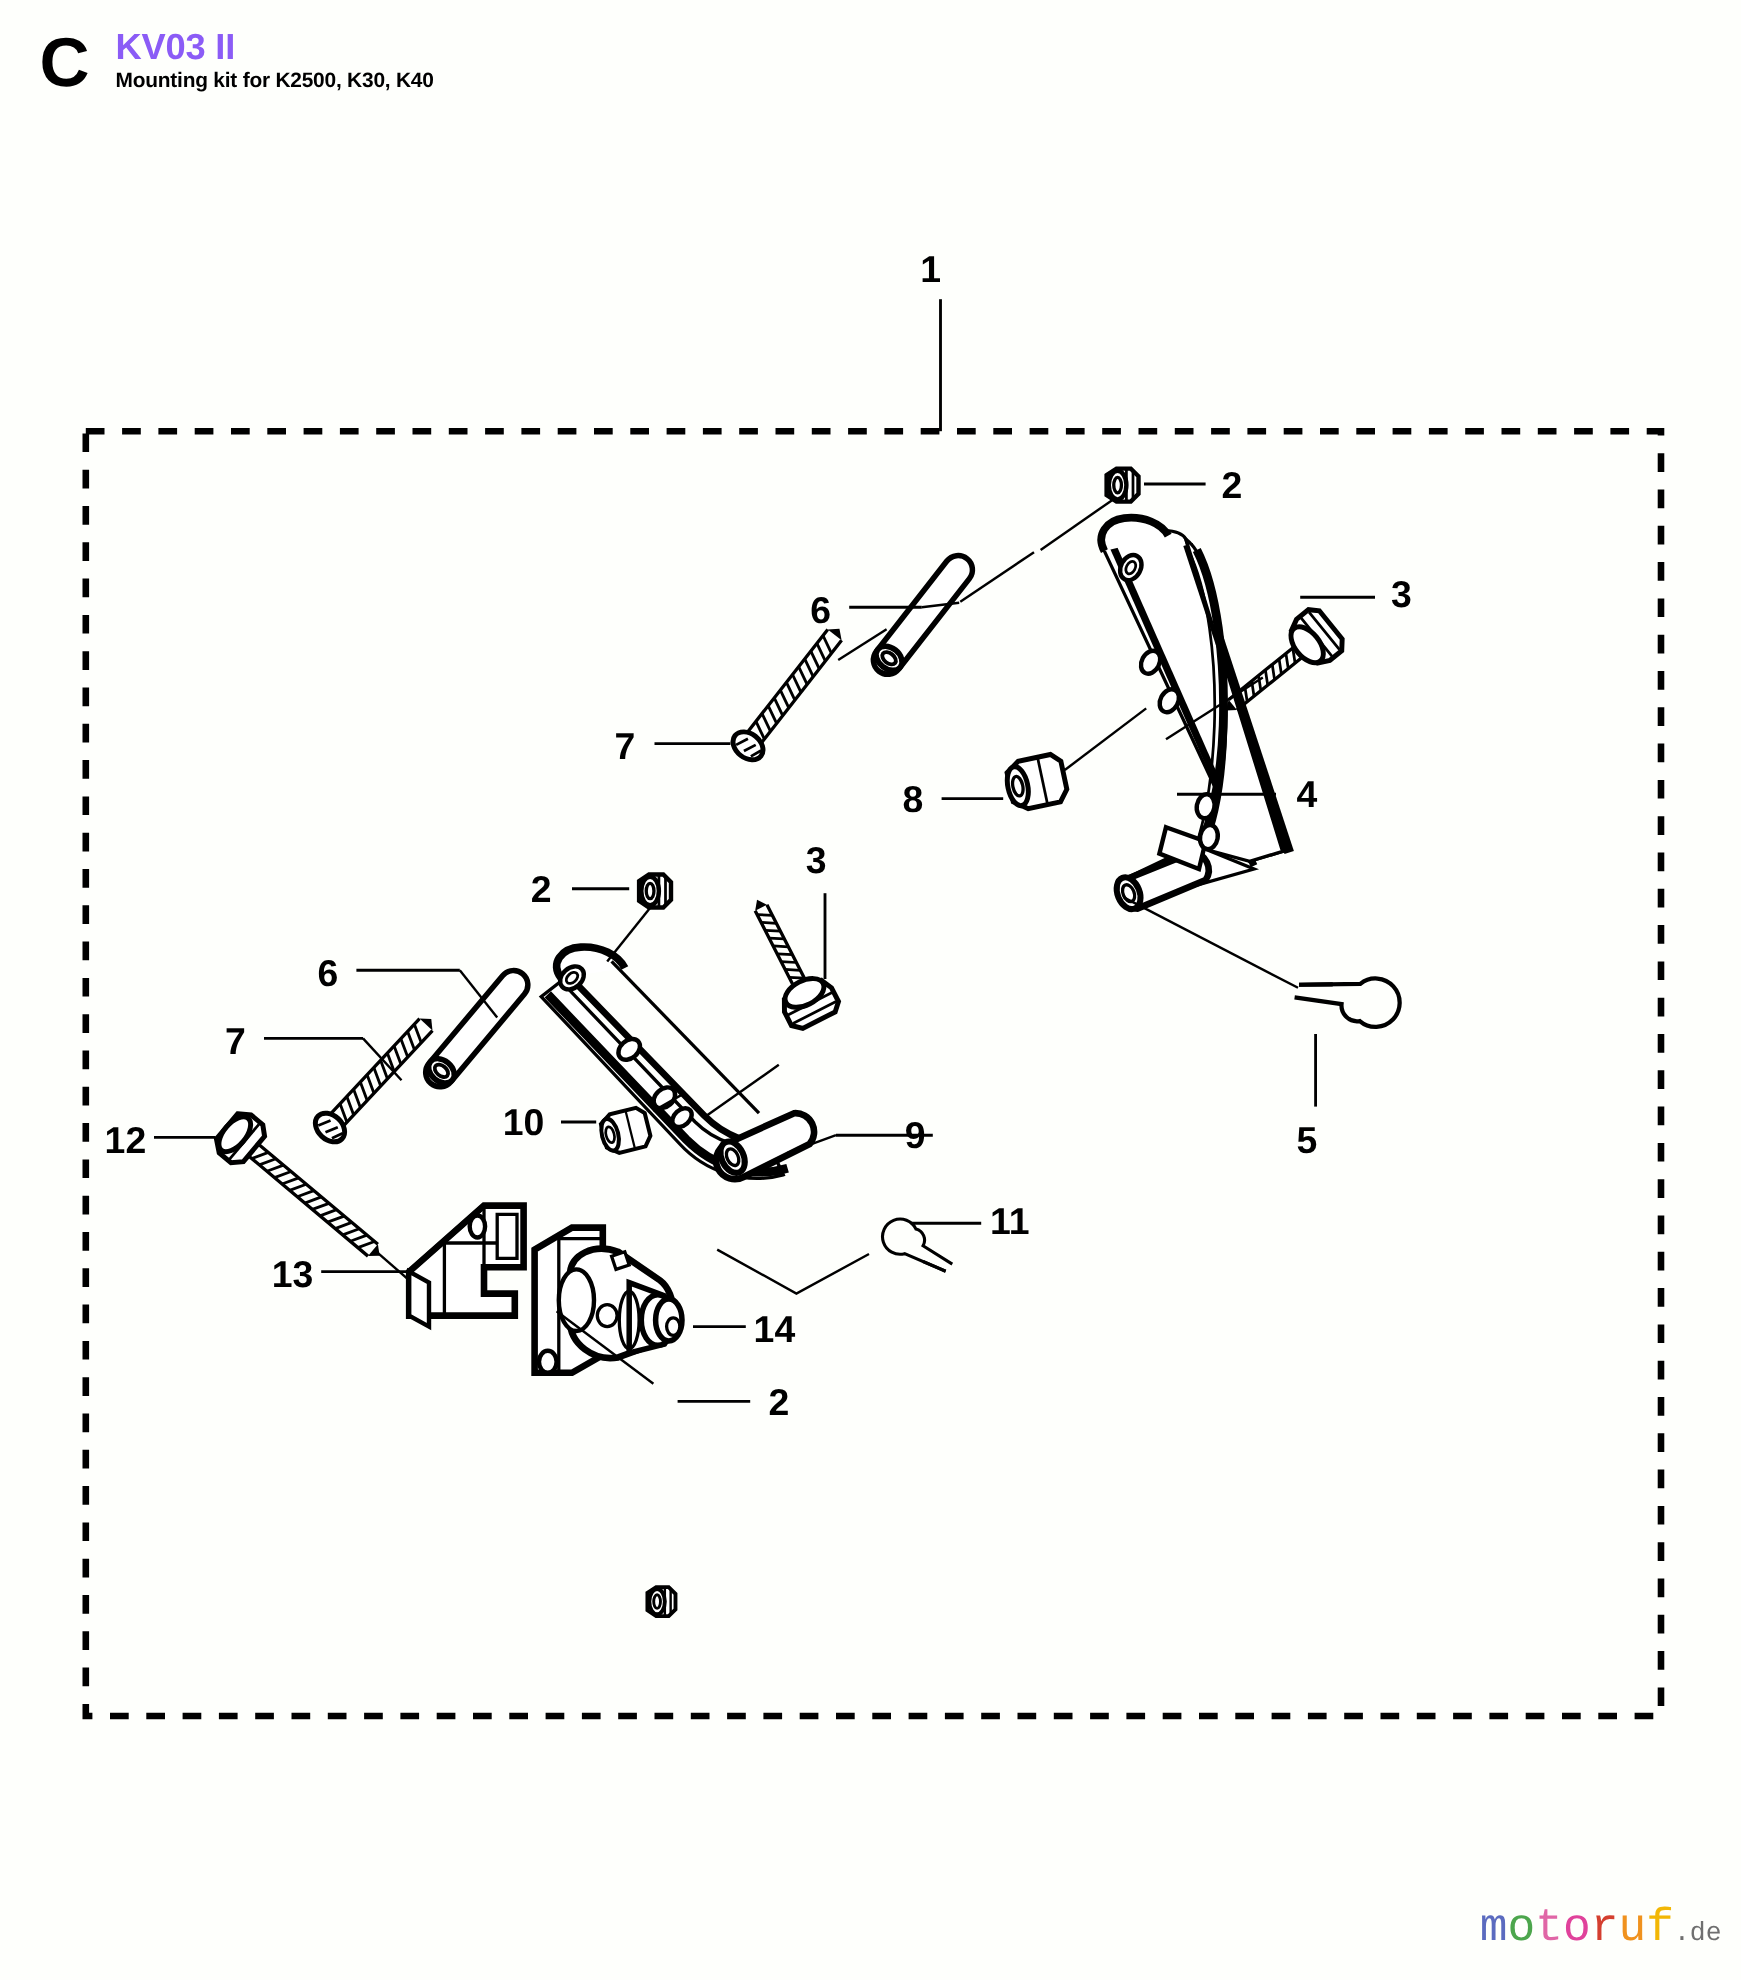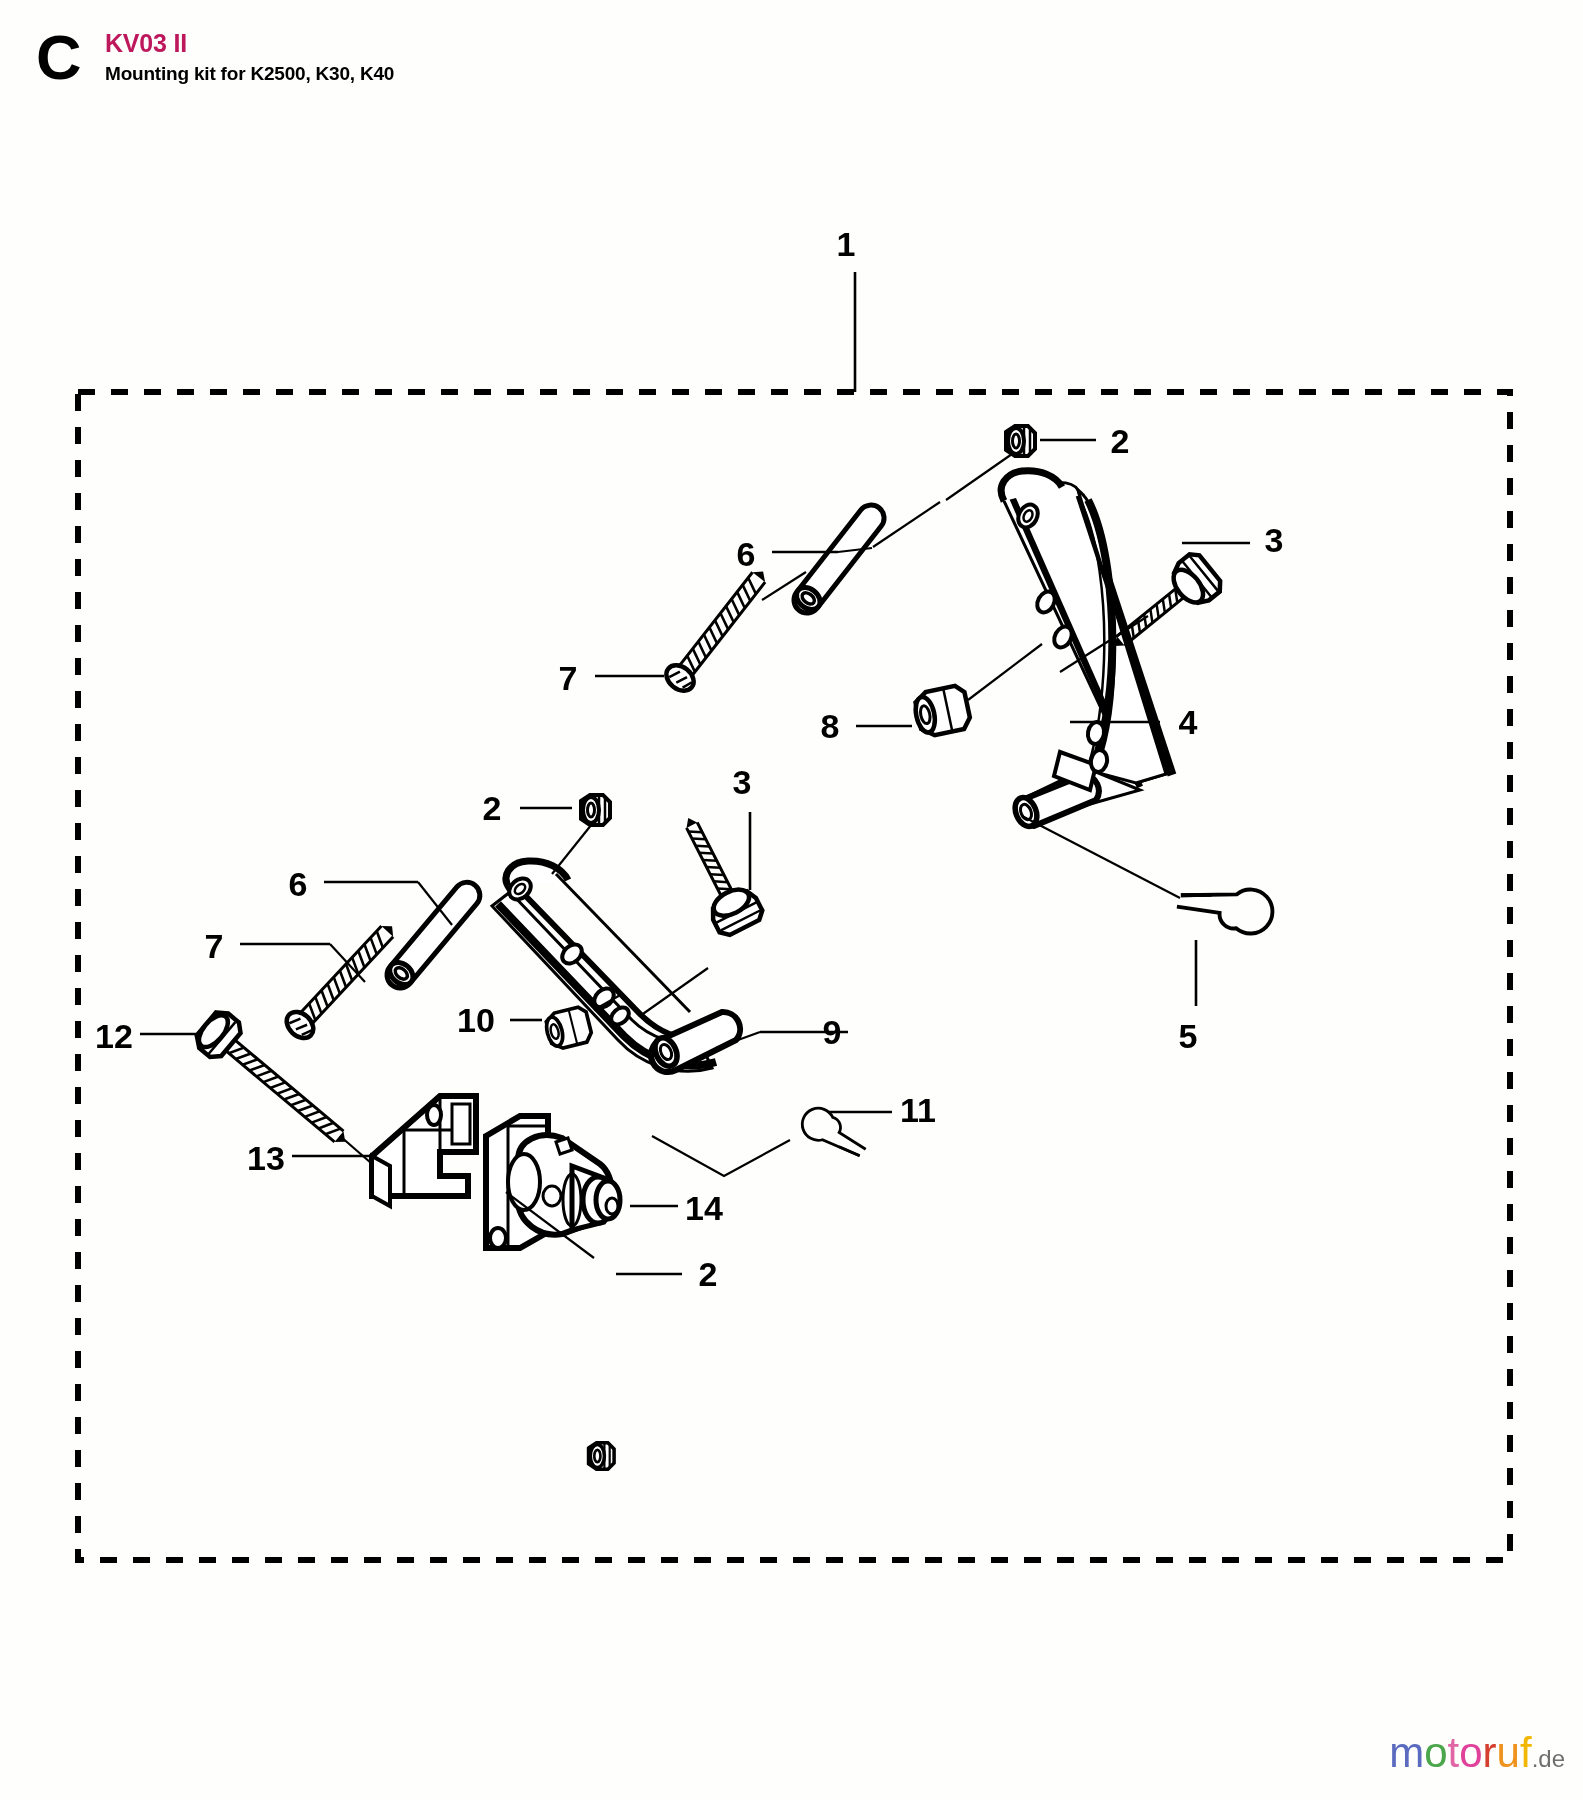--- a/index.html
+++ b/index.html
@@ -38,23 +38,23 @@
     letter-spacing: -1px;
   }
   #title-block {
     position: absolute;
     left: 105px;
     top: 28px;
   }
   #title-line1 {
     font-family: "Liberation Sans", sans-serif;
     font-weight: bold;
-    font-size: 25px;
+    font-size: 33px;
     line-height: 30px;
-    color: #be185d;
+    color: #8b5cf6;
     letter-spacing: -0.2px;
   }
   #title-line2 {
     font-family: "Liberation Sans", sans-serif;
     font-weight: bold;
     font-size: 19px;
     line-height: 32px;
     color: #000;
     letter-spacing: -0.2px;
   }
@@ -66,21 +66,21 @@
     top: 0;
     width: 1583px;
     height: 1800px;
   }
 
   
   #watermark {
     position: absolute;
     right: 18px;
     bottom: 20px;
-    font-family: Liberation Sans, sans-serif;
+    font-family: Liberation Mono, monospace;
     font-size: 42px;
     line-height: 42px;
     white-space: nowrap;
   }
   #watermark .wm-l { font-weight: normal; }
   #watermark .wm-de {
     font-size: 24px;
     color: #6f6f6f;
   }
 

